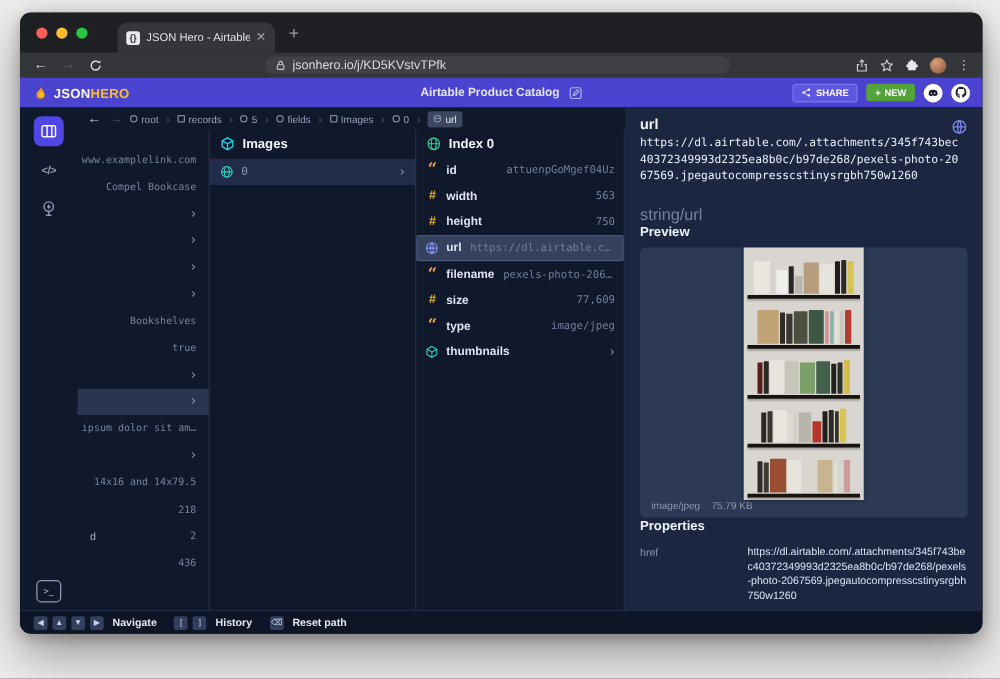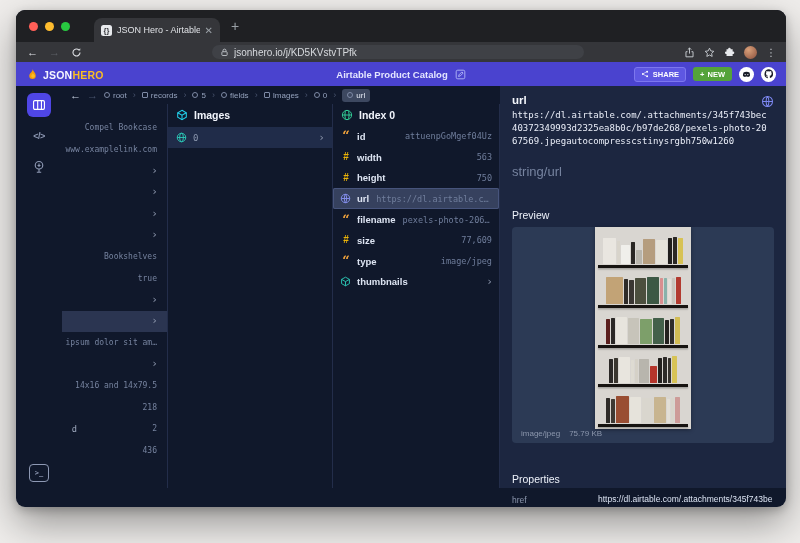--- a/index.html
+++ b/index.html
@@ -81,21 +81,21 @@
   .ival{margin-left:auto;font-family:"DejaVu Sans Mono",monospace;font-size:8.5px;color:#707e9c;white-space:nowrap}
   .irow.inline .ival{margin-left:2px;flex:1;text-align:left;overflow:hidden;text-overflow:ellipsis}
   .irow .chev{margin-left:auto}
 
   
   .detail{position:absolute;left:484px;top:0;right:0;bottom:0;background:#1c2640;padding:8px 12px;box-sizing:border-box}
   .d-title{font-size:11.5px;font-weight:bold;color:#f3f6fc}
   .d-globe{position:absolute;top:9px;right:12px}
   .d-url{margin-top:3px;width:258px;font-family:"DejaVu Sans Mono",monospace;font-size:9px;line-height:13px;color:#eaeef8;word-break:break-all}
   .d-type{margin-top:16px;font-size:13px;color:#76839f}
-  .d-h{margin-top:30px;font-size:10.5px;font-weight:normal;color:#eef2fa}
+  .d-h{margin-top:1px;font-size:10.5px;font-weight:bold;color:#eef2fa}
   .p-card{margin-top:6px;height:216px;background:#2c3a55;border-radius:4px;position:relative}
   .photo{width:96px;height:202px;margin:5px auto 0;background:#d9d6d1;box-shadow:0 1px 4px rgba(0,0,0,.35);padding:3px 3px 2px;box-sizing:border-box;display:flex;flex-direction:column;justify-content:space-between}
   .shelf{height:38px;display:flex;flex-direction:column;justify-content:flex-end}
   .books{display:flex;align-items:flex-end;justify-content:center;gap:1px}
   .book{border-radius:.5px;flex:0 0 auto}
   .shelfbar{height:3px;background:#161310;margin-top:1px;box-shadow:0 1.5px 1.5px rgba(0,0,0,.25)}
   .p-meta{position:absolute;left:9px;bottom:5px;display:flex;gap:9px;font-size:8px;color:#8c97ad}
   .props{margin-top:9px;display:flex;gap:28px}
   .p-key{width:58px;flex:0 0 auto;font-size:8.5px;color:#8c97ad;padding-top:1px}
   .p-val{flex:1;font-size:8.5px;line-height:11.5px;color:#dbe3f2;word-break:break-all}
@@ -267,24 +267,24 @@
       <span class="crumb sel">
           <i class="bi globe"></i>
           <span>url</span>
         </span>
     </div>
 
     <div class="cols">
 
       <div class="c1">
         <div class="v-row">
+            <span>www.examplelink.com</span>
+          </div>
+        <div class="v-row">
             <span>Compel Bookcase</span>
-          </div>
-        <div class="v-row">
-            <span>www.examplelink.com</span>
           </div>
         <div class="v-row">
             <span class="chev">›</span>
           </div>
         <div class="v-row">
             <span class="chev">›</span>
           </div>
         <div class="v-row">
             <span class="chev">›</span>
           </div>
@@ -501,14 +501,26 @@
       </div>
 
       <div class="d-h">Properties</div>
       <div class="props">
         <span class="p-key">href</span>
         <span class="p-val">https://dl.airtable.com/.attachments/345f743bec40372349993d2325ea8b0c/b97de268/pexels-photo-2067569.jpegautocompresscstinysrgbh750w1260</span>
       </div>
     </div>
   </div>
 
+  <div class="footbar">
+    <span class="key">◀</span>
+    <span class="key">▲</span>
+    <span class="key">▼</span>
+    <span class="key">▶</span>
+    <span class="flabel">Navigate</span>
+    <span class="key">[</span>
+    <span class="key">]</span>
+    <span class="flabel">History</span>
+    <span class="key">⌫</span>
+    <span class="flabel">Reset path</span>
+  </div>
 
 </div>
 
 </body></html>

